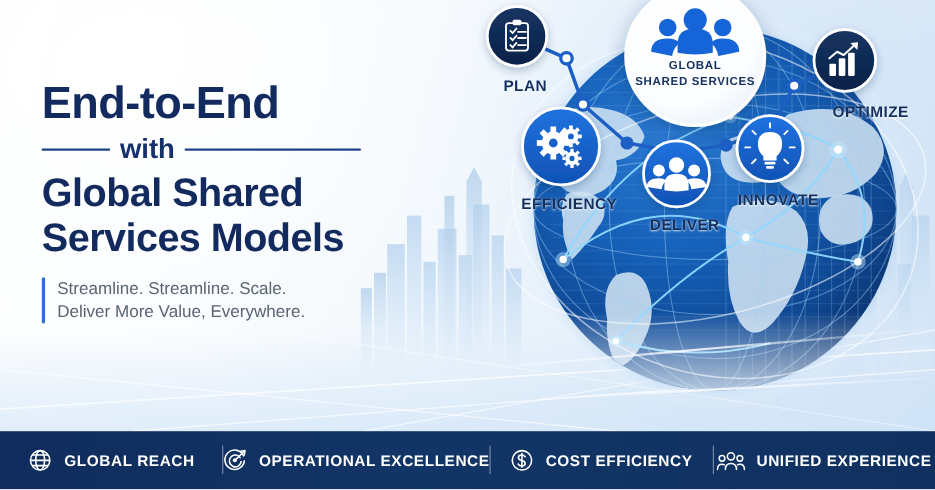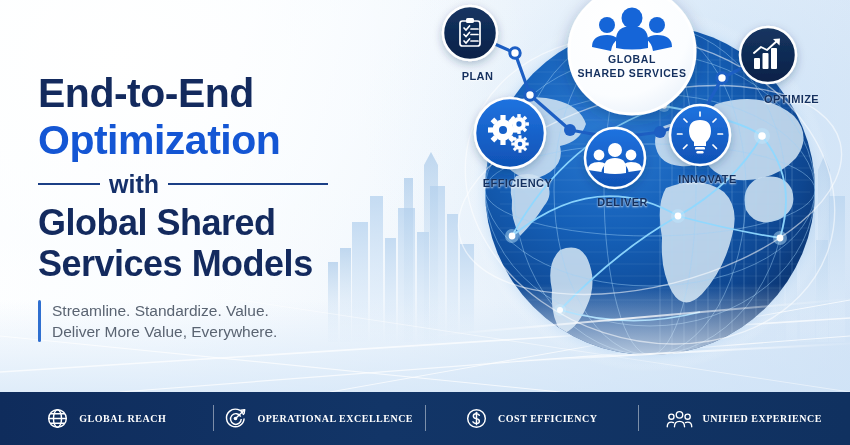--- a/index.html
+++ b/index.html
@@ -102,21 +102,21 @@
   #diagram {
     position: absolute;
     left: 410px; top: 0;
     width: 440px; height: 396px;
   }
   #diagram svg { display: block; }
 
   .node-label {
     position: absolute;
     color: #14305f;
-    font-size: 11px;
+    font-size: 14px;
     font-weight: 700;
     letter-spacing: 0.4px;
     text-align: center;
     white-space: nowrap;
     transform: translateX(-50%);
     text-shadow: 0 1px 2px rgba(255,255,255,0.9);
     padding-left: 15px;
   }
 
   
@@ -139,25 +139,24 @@
   }
   .feature + .feature::before {
     content: "";
     position: absolute;
     left: 0; top: 13px;
     width: 1px; height: 26px;
     background: rgba(255,255,255,0.45);
   }
   .feature-label {
     color: #ffffff;
-    font-size: 10px;
+    font-size: 14px;
     font-weight: 700;
     letter-spacing: 0.5px;
     white-space: nowrap;
-    font-family: Liberation Serif, serif;
   }
   .feature-icon { flex: 0 0 auto; line-height: 0; }
 </style>
 </head>
 <body>
 
 <div id="banner">
 
   <div class="bg-layer" id="bg-sky"></div>
 
@@ -312,35 +311,34 @@
       <ellipse cx="650" cy="190" rx="196" ry="96" transform="rotate(-14 650 190)"></ellipse>
       <ellipse cx="650" cy="190" rx="188" ry="150" transform="rotate(18 650 190)"></ellipse>
     </g>
   </svg>
 
   <div class="streak bg-layer" style="left:430px; top:316px; width:430px; transform:rotate(-5deg);"></div>
   <div class="streak bg-layer" style="left:470px; top:352px; width:400px; transform:rotate(-3deg);"></div>
 
   <div id="headline-block">
     <div class="line1">End-to-End</div>
-    <div class="line2">Optimization</div>
 
     <div id="with-row">
       <div class="rule short"></div>
       <div id="with-word">with</div>
       <div class="rule"></div>
     </div>
 
     <div class="line3a">Global Shared</div>
     <div class="line3b">Services Models</div>
 
     <div id="subtitle-wrap">
       <div id="subtitle-bar"></div>
       <div id="subtitle-lines">
-        <div>Streamline. Standardize. Value.</div>
+        <div>Streamline. Streamline. Scale.</div>
         <div>Deliver More Value, Everywhere.</div>
       </div>
     </div>
   </div>
 
   <div id="diagram">
     <svg width="440" height="392" viewBox="0 0 440 392">
       <defs>
         <radialGradient id="hubFill" cx="38%" cy="28%" r="80%">
           <stop offset="0%" stop-color="#ffffff"></stop>

